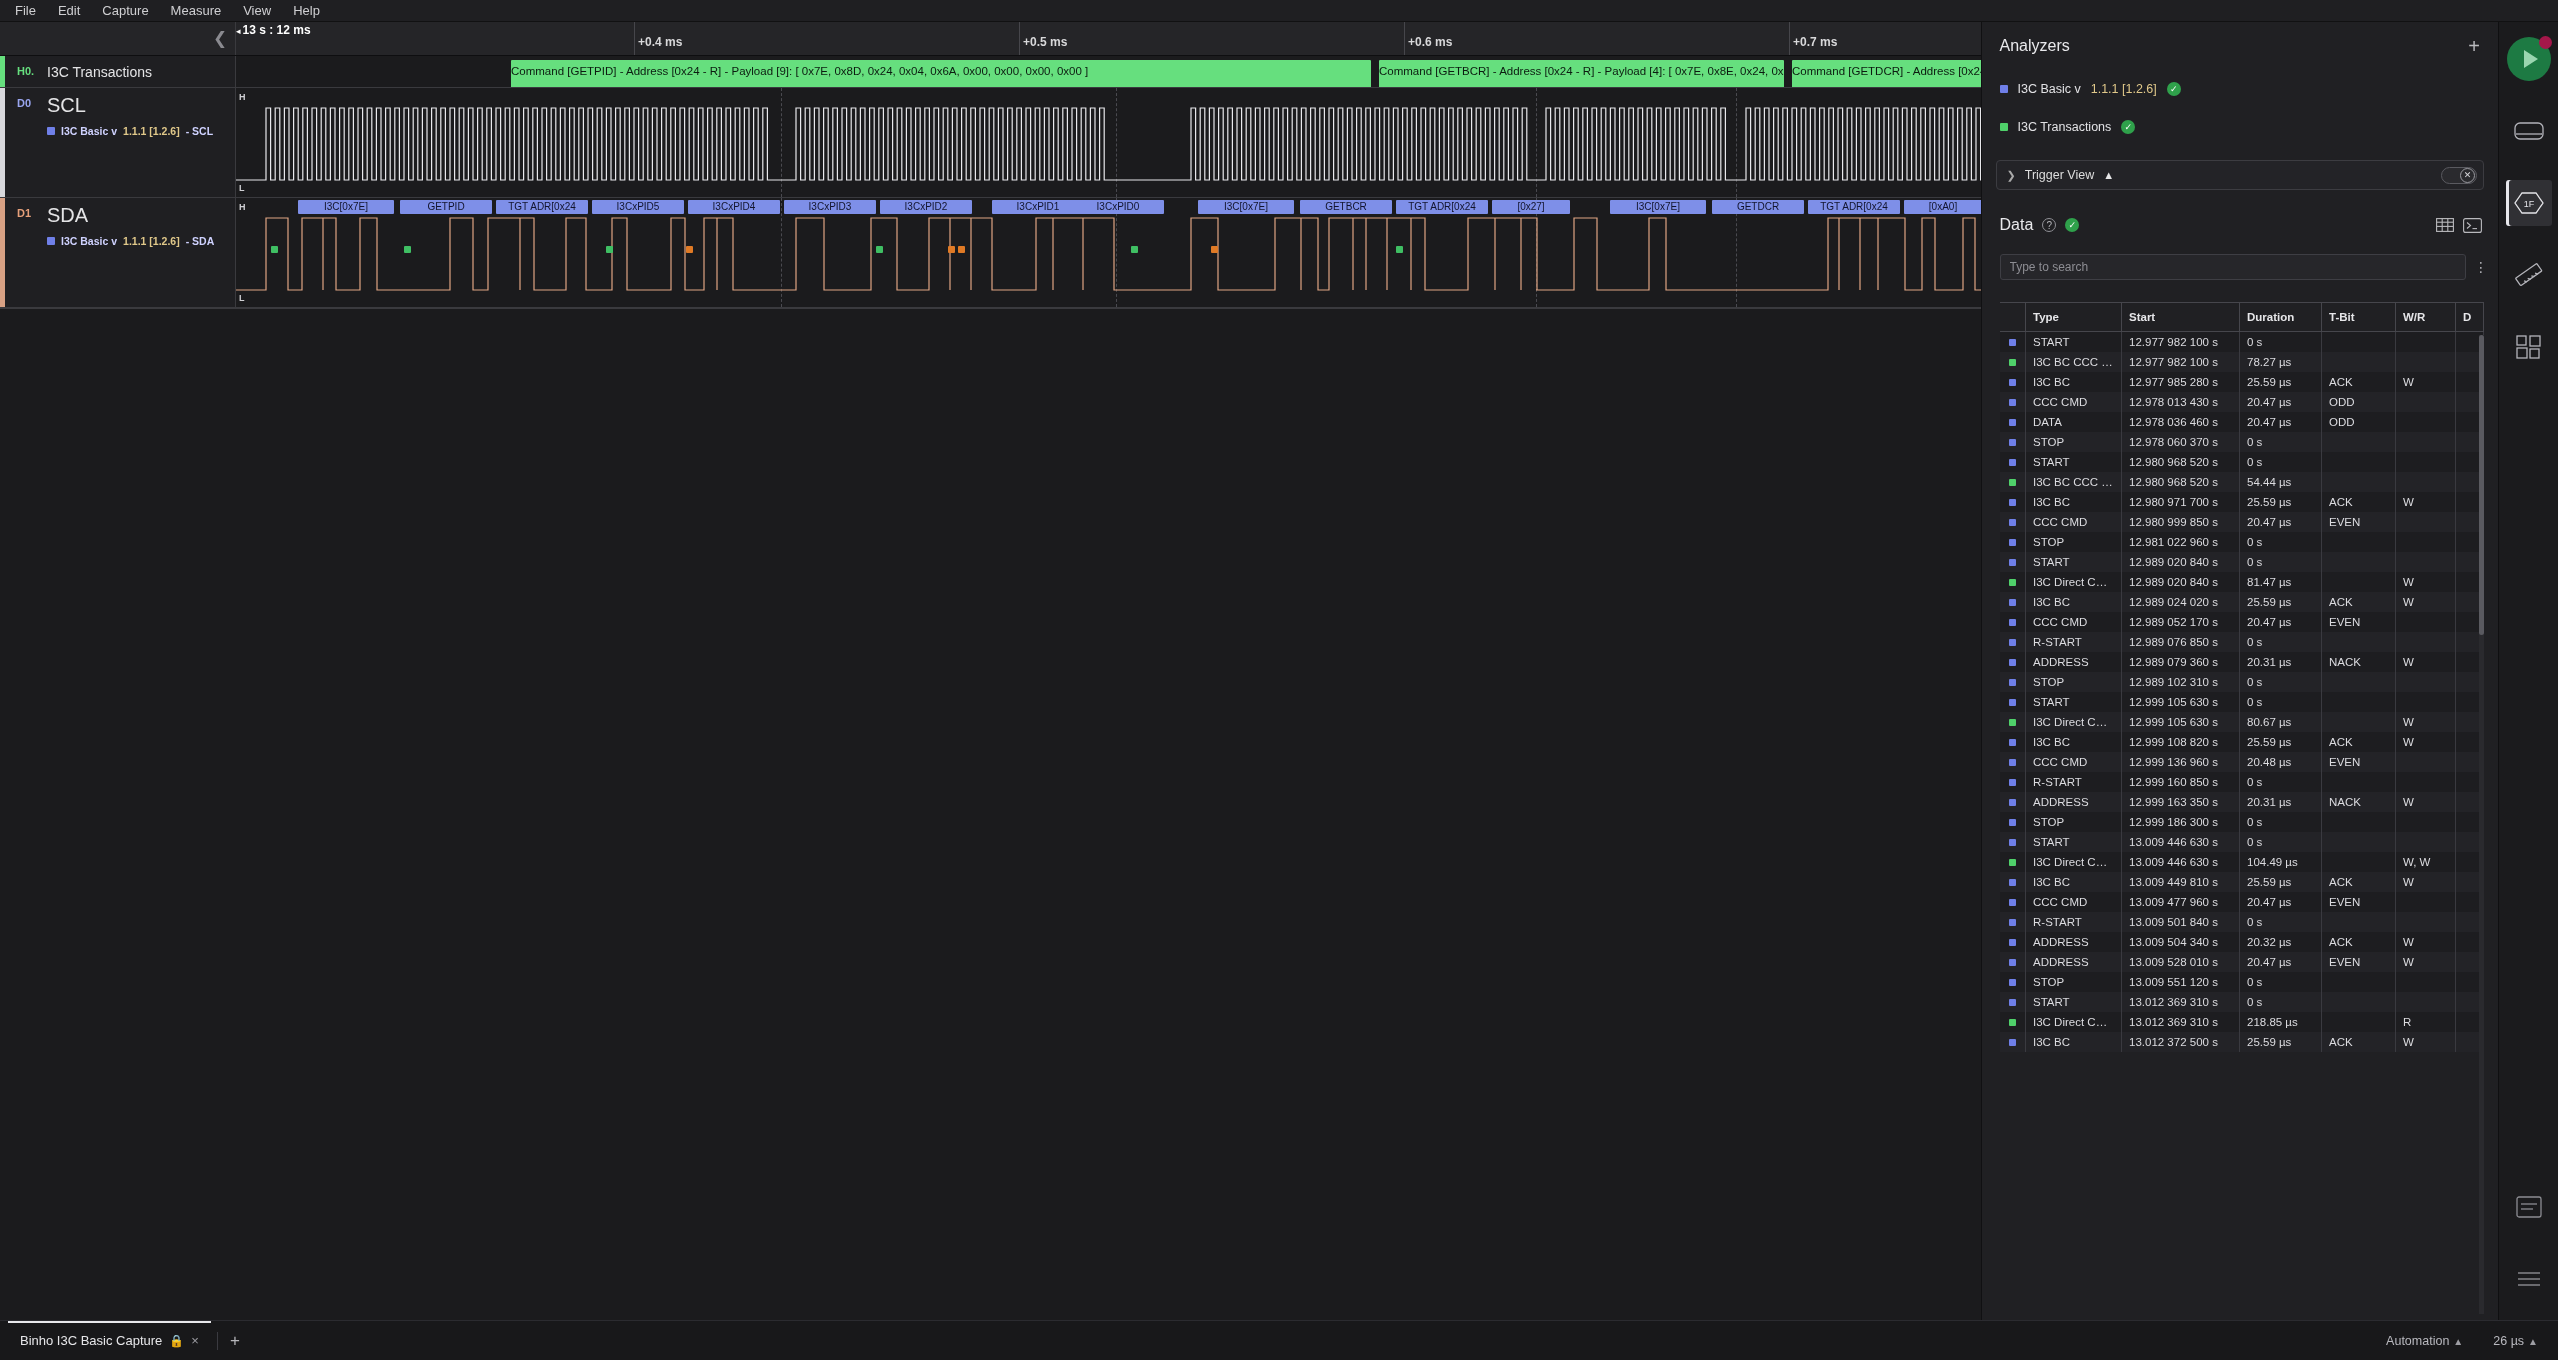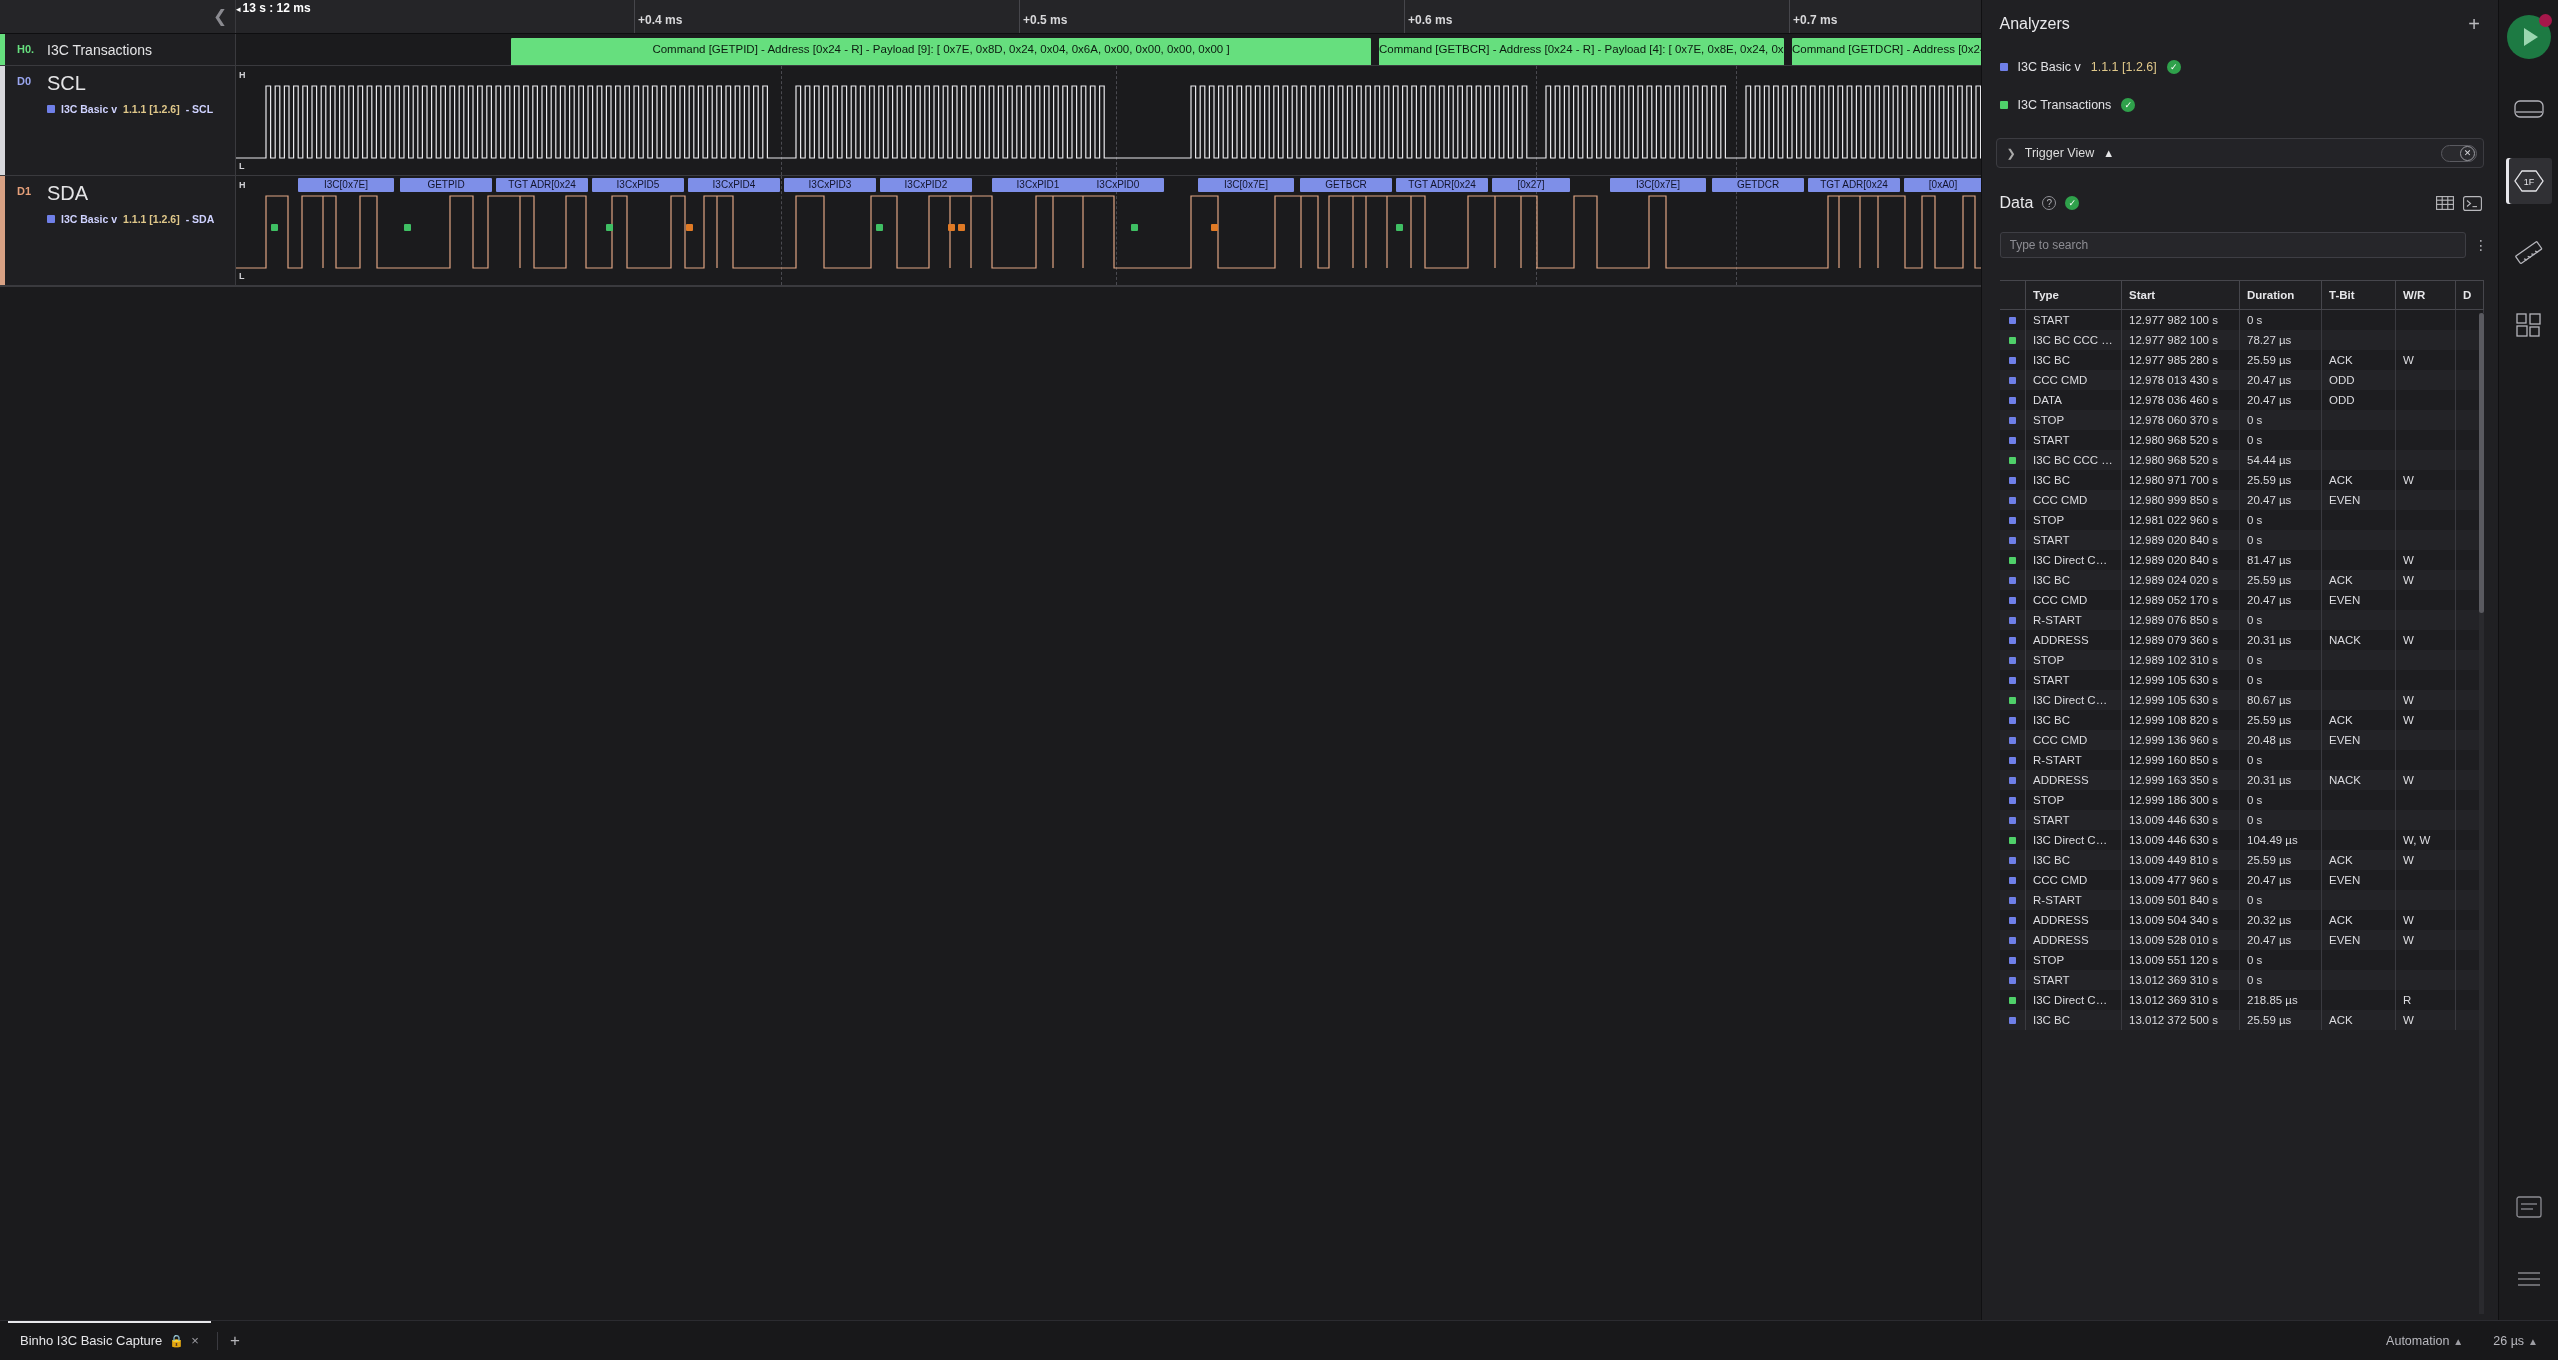--- a/index.html
+++ b/index.html
@@ -75,21 +75,21 @@
   .row .track { flex: 1 1 auto; position: relative; overflow: hidden; background: #1b1b1d; }
 
   
   .row-h0 { height: 32px; }
   .row-h0 .label-cell { padding-top: 0; }
   .row-h0 .chan-name { margin-top: 8px; font-size: 14px; }
   .tx {
     position: absolute; top: 4px; height: 41px;
     background: #66df7e; color: #0c1c10;
     font-size: 11.5px; line-height: 23px;
-    text-align: center; white-space: nowrap; overflow: hidden;
+    text-align: left; white-space: nowrap; overflow: hidden;
     border-radius: 1px;
   }
 
   
   .row-d { height: 110px; }
   .track .hmark { position: absolute; left: 3px; top: 4px; font-size: 9px; font-weight: bold; color: #d0d0d4; }
   .track .lmark { position: absolute; left: 3px; bottom: 4px; font-size: 9px; font-weight: bold; color: #d0d0d4; }
   .gridline { position: absolute; top: 0; bottom: 0; width: 0; border-left: 1px dashed #4a4a50; }
 
   
@@ -229,20 +229,28 @@
   .vdiv { width: 1px; height: 18px; background: #3a3a40; }
   .addtab { font-size: 17px; color: #b6b6bb; }
   .status-right { display: flex; align-items: center; gap: 30px; font-size: 12.5px; color: #b9b9bf; }
   .status-right .chev { font-size: 10px; margin-left: 4px; color: #9d9da3; }
 </style>
 </head>
 <body>
 
 <div class="app">
 
+  <div class="menubar">
+    <div class="mi">File</div>
+    <div class="mi">Edit</div>
+    <div class="mi">Capture</div>
+    <div class="mi">Measure</div>
+    <div class="mi">View</div>
+    <div class="mi">Help</div>
+  </div>
 
   <div class="body">
 
     <div class="wave-area">
 
       <div class="ruler">
         <div class="labelcol"></div>
         <div class="back-chevron">❮</div>
         <div class="cursor-label" style="left:236px">
           <span class="caret">◂</span><span>13 s : 12 ms</span>

